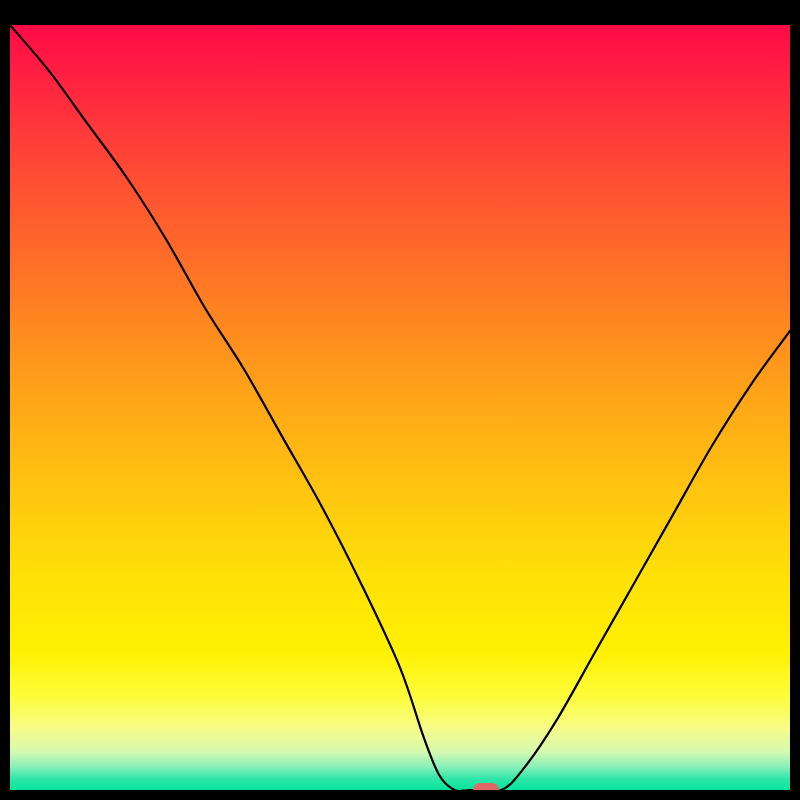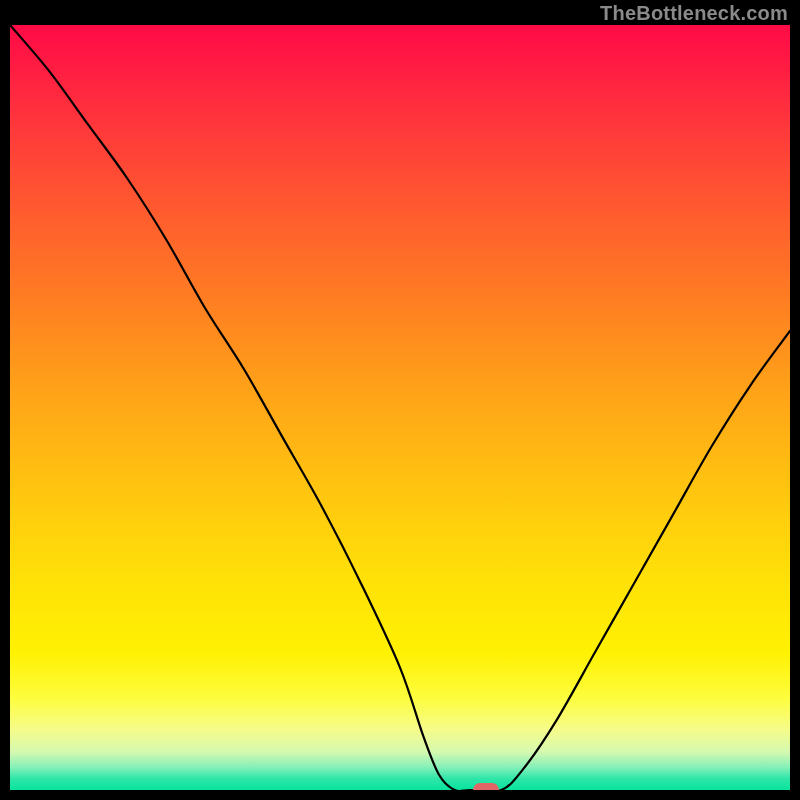--- a/index.html
+++ b/index.html
@@ -74,21 +74,20 @@
     font-size: 20px;
     font-weight: 600;
     color: #8a8a8a;
     letter-spacing: 0.2px;
   }
 </style>
 </head>
 <body>
 
 <div class="frame">
-  <div class="watermark">TheBottleneck.com</div>
   <div class="plot">
     <div class="gradient"></div>
     <svg class="curve" viewBox="0 0 780 765" preserveAspectRatio="none">
       <path id="curve-path" fill="none" stroke="#000" stroke-width="2.2" stroke-linejoin="round" stroke-linecap="round" d="M 0.00 0.00 C 6.50 7.65, 26.00 29.33, 39.00 45.90 C 52.00 62.48, 65.00 81.60, 78.00 99.45 C 91.00 117.30, 104.00 133.88, 117.00 153.00 C 130.00 172.13, 143.00 192.53, 156.00 214.20 C 169.00 235.88, 182.00 261.38, 195.00 283.05 C 208.00 304.73, 221.00 322.57, 234.00 344.25 C 247.00 365.92, 260.00 390.15, 273.00 413.10 C 286.00 436.05, 299.00 457.72, 312.00 481.95 C 325.00 506.18, 338.00 531.68, 351.00 558.45 C 364.00 585.23, 379.60 617.10, 390.00 642.60 C 400.40 668.10, 406.90 693.60, 413.40 711.45 C 419.90 729.30, 423.80 740.78, 429.00 749.70 C 434.20 758.63, 439.40 762.45, 444.60 765.00 C 449.80 767.55, 452.40 765.00, 460.20 765.00 C 468.00 765.00, 482.30 768.83, 491.40 765.00 C 500.50 761.17, 505.70 753.52, 514.80 742.05 C 523.90 730.57, 534.30 715.27, 546.00 696.15 C 557.70 677.02, 572.00 650.25, 585.00 627.30 C 598.00 604.35, 611.00 581.40, 624.00 558.45 C 637.00 535.50, 650.00 512.55, 663.00 489.60 C 676.00 466.65, 689.00 442.43, 702.00 420.75 C 715.00 399.07, 728.00 378.67, 741.00 359.55 C 754.00 340.42, 773.50 314.93, 780.00 306.00"></path>
     </svg>
     <div class="marker" id="marker" style="left: 475.8px; top: 765px;"></div>
   </div>
 </div>
 
 </body></html>

